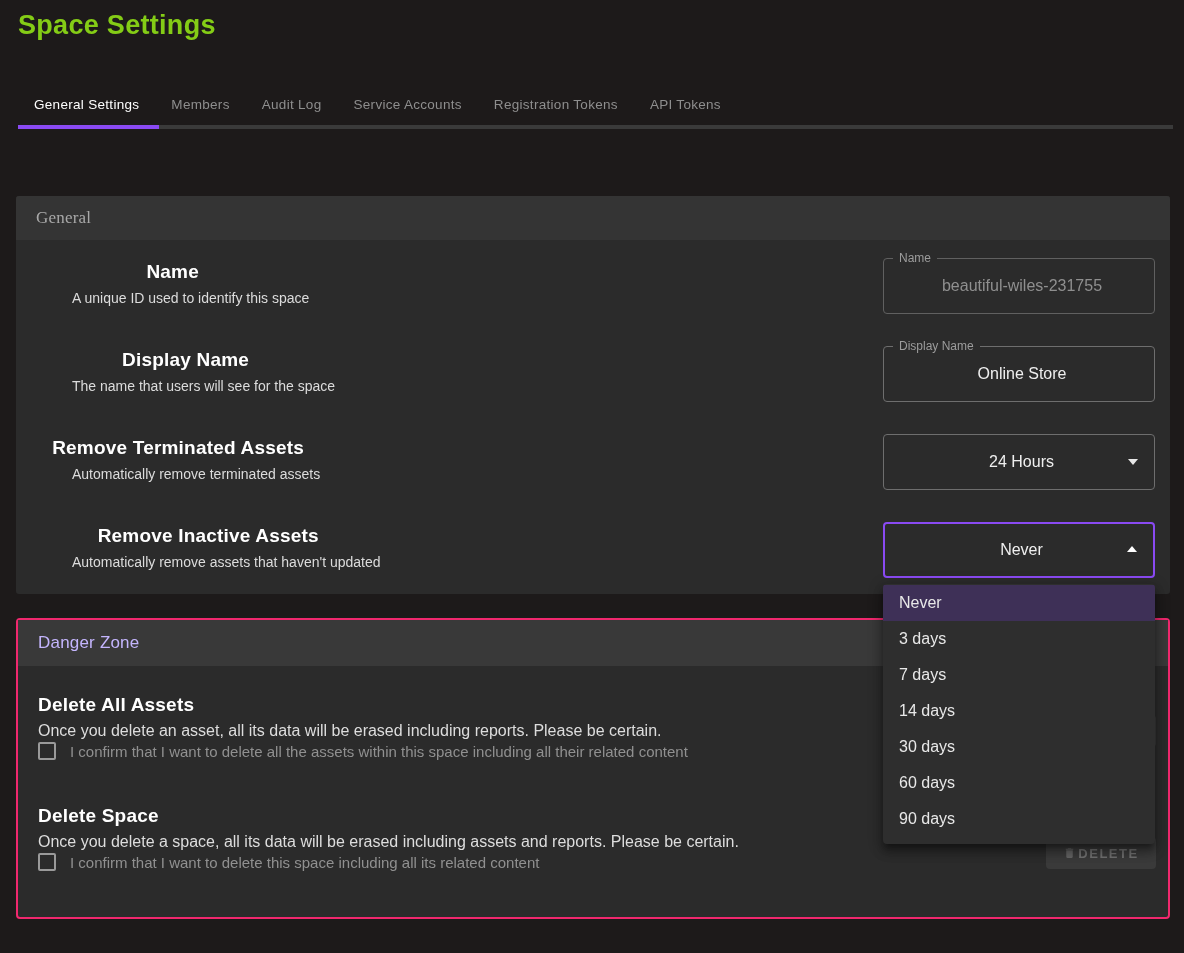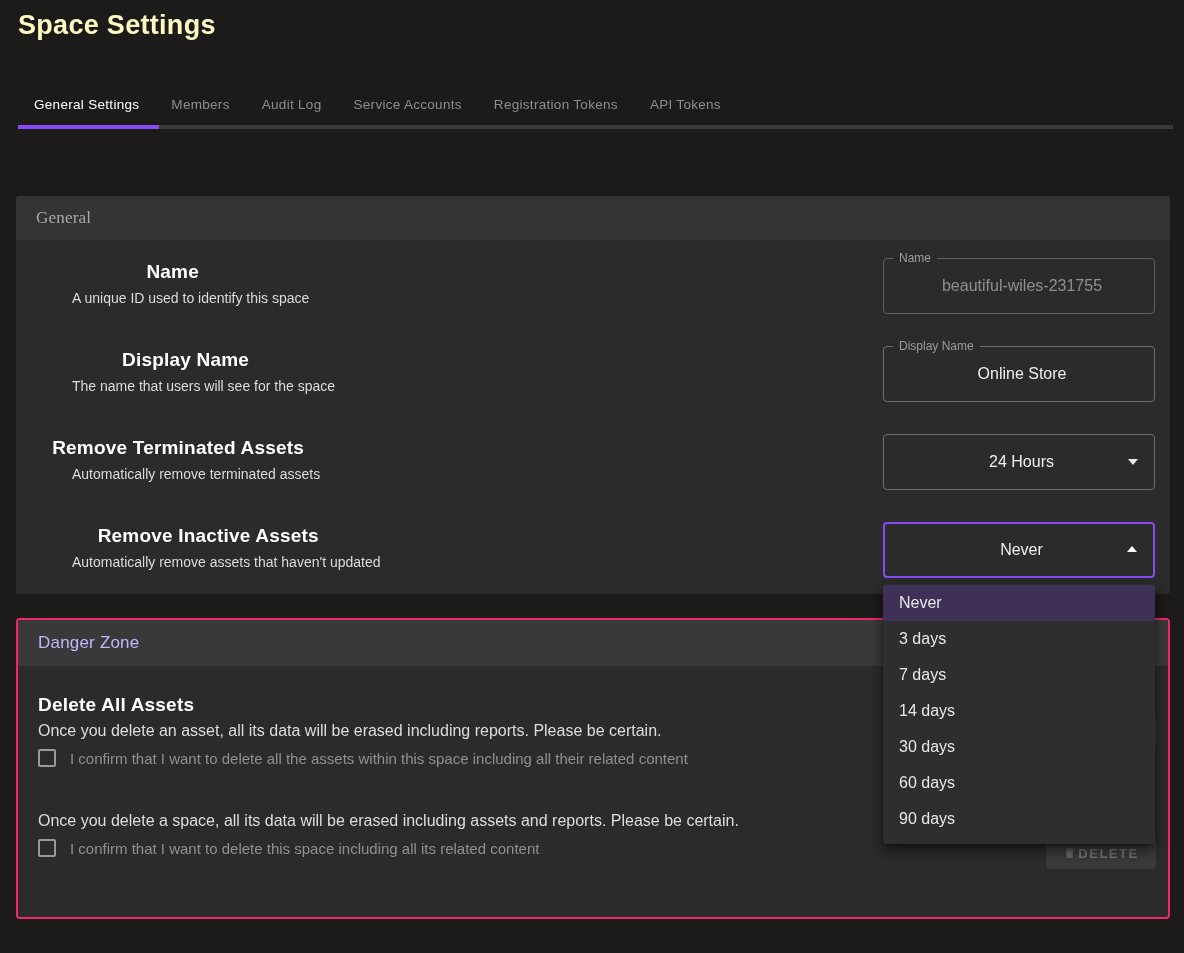--- a/index.html
+++ b/index.html
@@ -8,21 +8,21 @@
     position:relative;
     background:#1d1a1a;
     font-family:"Liberation Sans", sans-serif;
     overflow:hidden;
     color:#fff;
   }
 
   
   .page-title {
     position:absolute; left:18px; top:10px;
-    font-size:27px; font-weight:700; letter-spacing:.3px; color:#fef9c3;
+    font-size:27px; font-weight:700; letter-spacing:.3px; color:#84cc16;
   }
 
   .tabs { position:absolute; left:18px; top:94px; display:flex; }
   .tab {
     padding:0 16px; height:22px; line-height:22px;
     font-size:13.5px; font-weight:500; letter-spacing:.3px;
     color:#8e8e8e; cursor:pointer; white-space:nowrap;
   }
   .tab.active { color:#ffffff; }
 
@@ -108,21 +108,21 @@
   }
   .danger-header {
     height:46px; background:#393939;
     display:flex; align-items:center; padding-left:20px;
     font-size:17px; color:#c4b5fd; letter-spacing:.2px;
   }
   .danger-body { padding:28px 20px 0 20px; }
   .d-section2 { margin-top:45px; }
   .d-title { font-size:19px; font-weight:700; color:#fff; letter-spacing:.2px; }
   .d-desc { font-size:16px; color:#dddddd; margin-top:6px; }
-  .check-row { display:flex; align-items:center; margin-top:9px; }
+  .check-row { display:flex; align-items:center; margin-top:2px; }
   .checkbox {
     width:18px; height:18px; flex:none;
     border:2px solid #9a9a9a; border-radius:2px;
     background:transparent; cursor:pointer;
   }
   .check-label { font-size:15px; color:#909090; margin-left:14px; }
 
   .delete-btn {
     position:absolute; right:12px; width:110px; height:32px;
     background:#3a3a3a; border:none; border-radius:4px;
@@ -221,20 +221,21 @@
     <div class="d-section">
       <div class="d-title">Delete All Assets</div>
       <div class="d-desc">Once you delete an asset, all its data will be erased including reports. Please be certain.</div>
       <div class="check-row">
         <span class="checkbox"></span>
         <span class="check-label">I confirm that I want to delete all the assets within this space including all their related content</span>
       </div>
     </div>
 
     <div class="d-section d-section2">
+      <div class="d-title">Delete Space</div>
       <div class="d-desc">Once you delete a space, all its data will be erased including assets and reports. Please be certain.</div>
       <div class="check-row">
         <span class="checkbox"></span>
         <span class="check-label">I confirm that I want to delete this space including all its related content</span>
       </div>
     </div>
 
   </div>
 
   <button class="delete-btn btn-assets">

